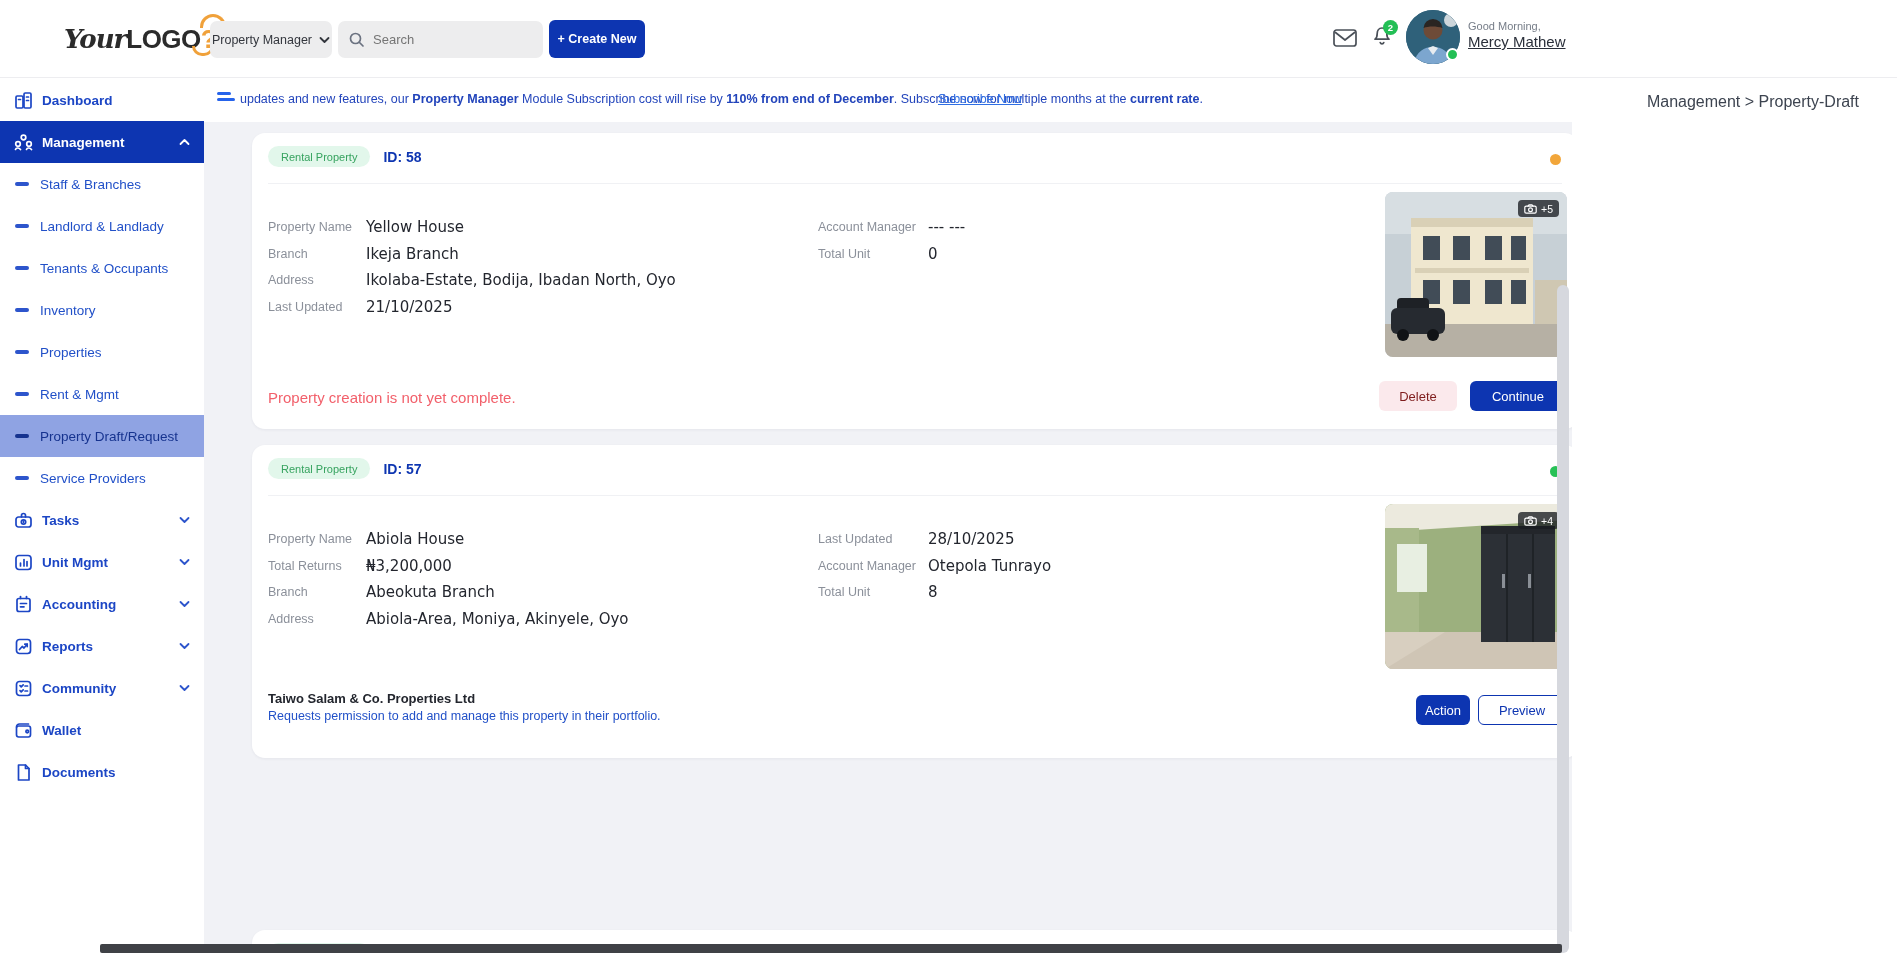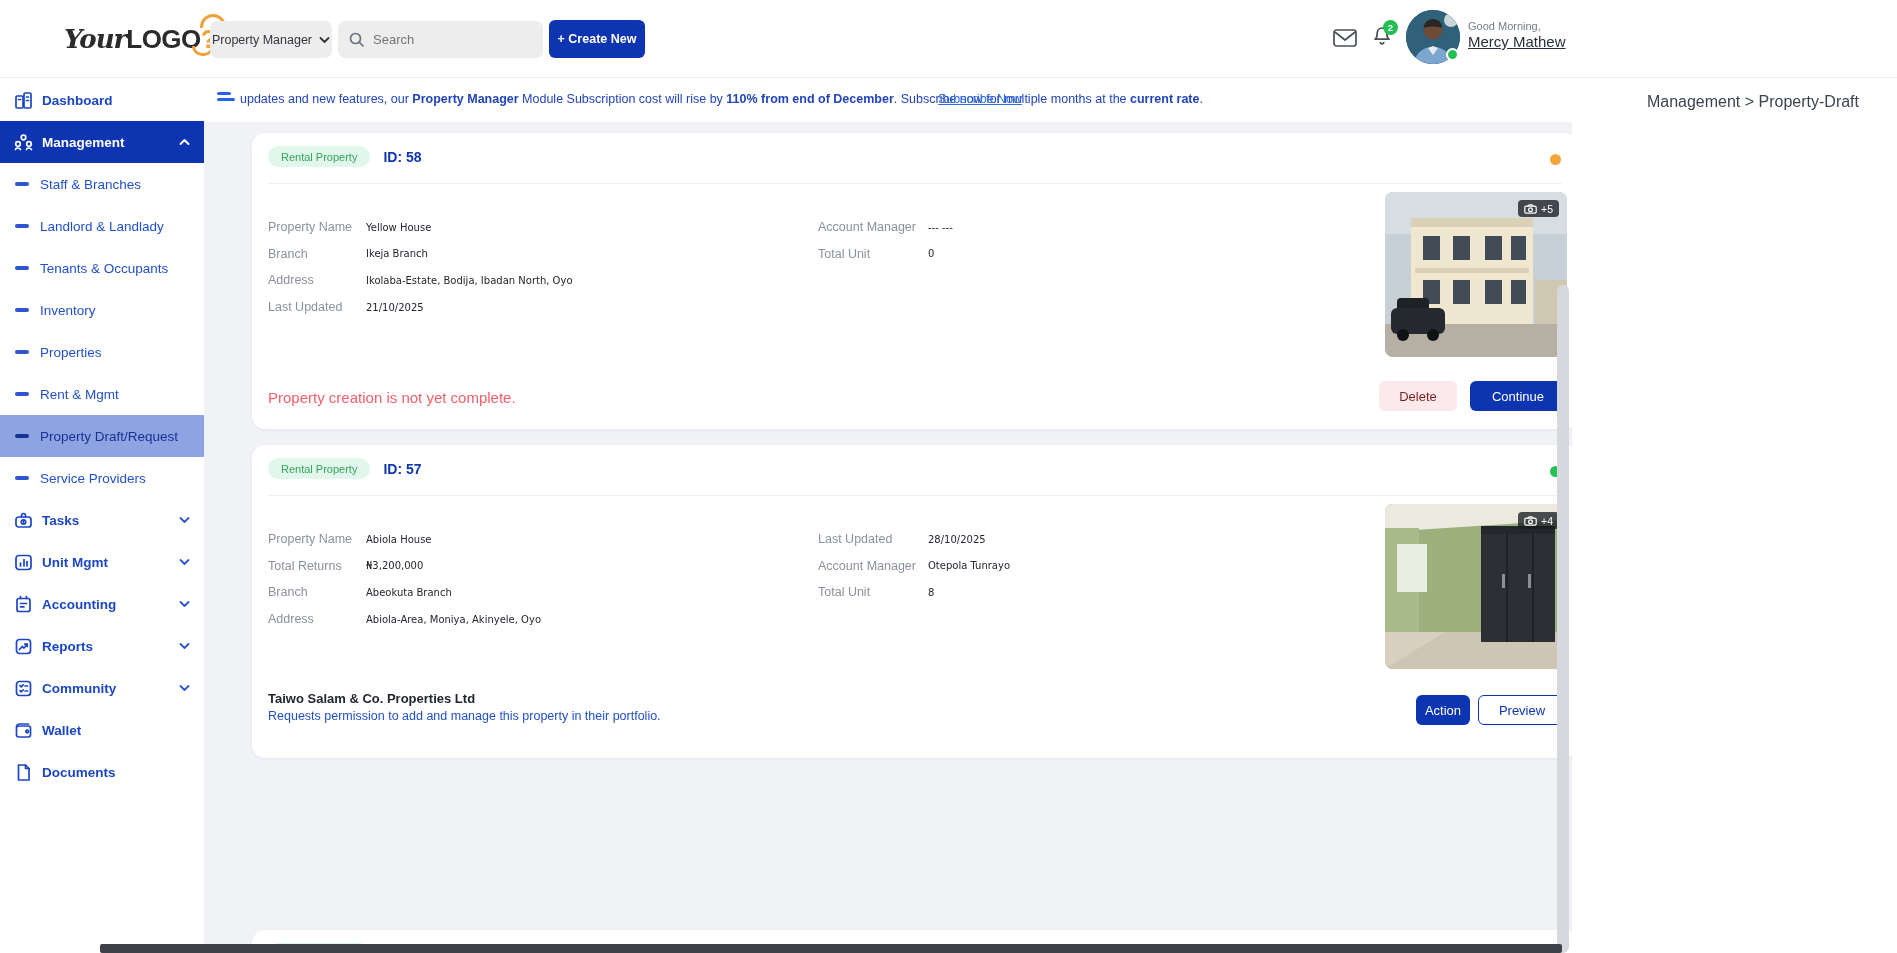--- a/index.html
+++ b/index.html
@@ -66,21 +66,21 @@
   .status-dot { position:absolute; right:17px; top:21px; width:11px; height:11px; border-radius:50%; }
   .dot-orange { background:#f2a63a; }
   .dot-green { background:#27c156; }
   .cdivider { position:absolute; left:16px; right:16px; top:50px; border-top:1px solid #f0f1f4; }
   .fields { position:absolute; top:81px; }
   .fields-l { left:16px; }
   .fields-r { left:566px; }
   .frow { height:26.6px; display:flex; align-items:center; }
   .flabel { width:98px; font-size:12.5px; color:#8b909a; flex-shrink:0; }
   .fields-r .flabel { width:110px; }
-  .fval { font-size:10px; color:#23262e; font-weight:500; font-family:"DejaVu Sans","Liberation Sans",sans-serif; }
+  .fval { font-size:15px; color:#23262e; font-weight:500; font-family:"DejaVu Sans","Liberation Sans",sans-serif; }
   .photo { position:absolute; left:1133px; top:59px; width:182px; height:165px; border-radius:8px; overflow:hidden; cursor:pointer; }
   .photo svg { display:block; }
   .cam-badge { position:absolute; top:8px; right:8px; height:17px; padding:0 6px; background:rgba(25,28,33,0.78); border-radius:4px; color:#fff; font-size:10.5px; display:flex; align-items:center; gap:4px; }
   .notice { position:absolute; left:16px; top:256px; font-size:15px; color:#f2606b; }
   .btn { position:absolute; height:30px; border-radius:6px; font-size:13px; font-family:"Liberation Sans",sans-serif; cursor:pointer; border:none; }
   .btn-delete { right:121px; top:248px; width:78px; background:#fbe9ec; color:#7f1d1d; }
   .btn-continue { right:12px; top:248px; width:96px; background:#0d35b1; color:#fff; }
   .req-company { position:absolute; left:16px; top:246px; font-size:13px; font-weight:700; color:#23262e; }
   .req-text { position:absolute; left:16px; top:264px; font-size:12.5px; color:#2150c8; }
   .btn-action { right:108px; top:250px; width:54px; background:#0d35b1; color:#fff; }

